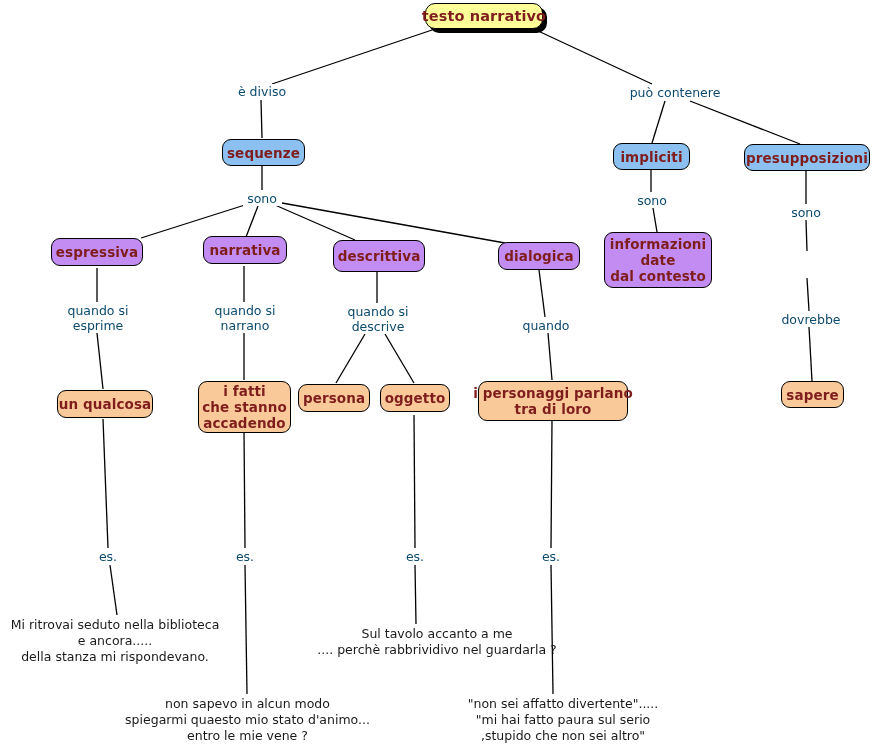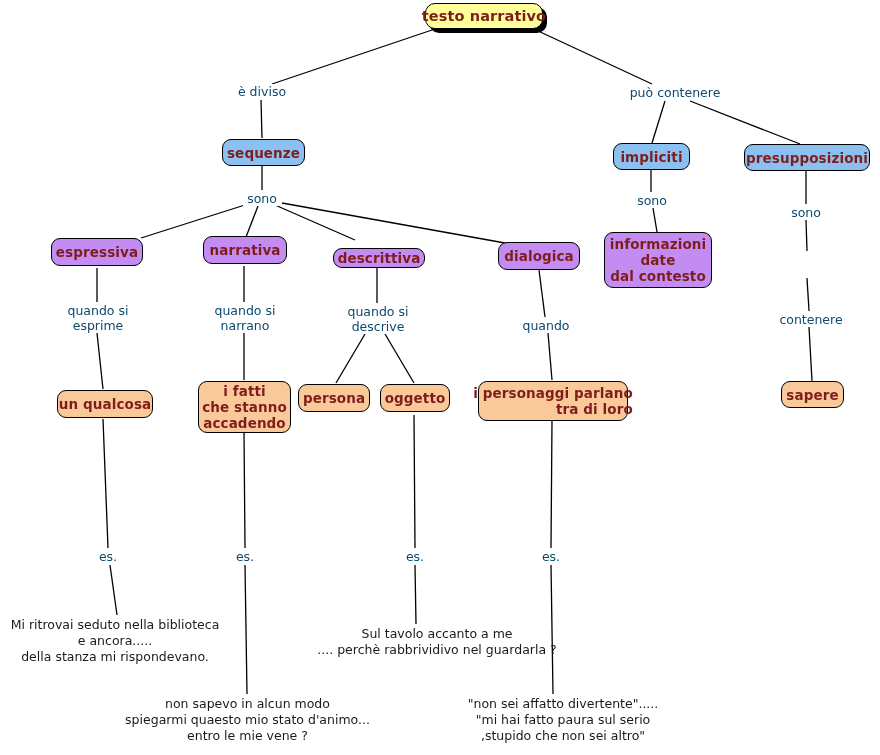--- a/index.html
+++ b/index.html
@@ -129,40 +129,40 @@
   <div class="node blue" style="left:222px; top:139px; width:83px; height:27px;">sequenze</div>
 
   <div class="node blue" style="left:613px; top:143px; width:77px; height:27px;">impliciti</div>
 
   <div class="node blue" style="left:744px; top:144px; width:126px; height:27px;">presupposizioni</div>
 
   <div class="node purple" style="left:51px; top:238px; width:92px; height:28px;">espressiva</div>
 
   <div class="node purple" style="left:203px; top:236px; width:84px; height:28px;">narrativa</div>
 
-  <div class="node purple" style="left:333px; top:240px; width:92px; height:20px;margin-top:8px;">descrittiva</div>
+  <div class="node purple" style="left:333px; top:240px; width:92px; height:32px;">descrittiva</div>
 
   <div class="node purple" style="left:498px; top:242px; width:82px; height:28px;">dialogica</div>
 
   <div class="node purple" style="left:604px; top:232px; width:108px; height:56px;">informazioni
 date
 dal contesto</div>
 
 
   <div class="node orange" style="left:57px; top:390px; width:96px; height:28px;">un qualcosa</div>
 
   <div class="node orange" style="left:198px; top:381px; width:93px; height:52px;">i fatti
 che stanno
 accadendo</div>
 
   <div class="node orange" style="left:298px; top:384px; width:72px; height:28px;">persona</div>
 
   <div class="node orange" style="left:380px; top:384px; width:70px; height:28px;">oggetto</div>
 
-  <div class="node orange" style="left:478px; top:381px; width:150px; height:40px;text-align:right;">i personaggi parlano
+  <div class="node orange" style="left:478px; top:381px; width:150px; height:40px;">i personaggi parlano
 tra di loro</div>
 
   <div class="node orange" style="left:781px; top:381px; width:63px; height:27px;">sapere</div>
 
   <div class="linklabel" style="left:232px; top:84px; width:60px;">è diviso</div>
 
   <div class="linklabel" style="left:620px; top:85px; width:110px;">può contenere</div>
 
   <div class="linklabel" style="left:243px; top:191px; width:38px;">sono</div>
 
@@ -174,21 +174,21 @@
 esprime</div>
 
   <div class="linklabel" style="left:199px; top:303px; width:92px;">quando si
 narrano</div>
 
   <div class="linklabel" style="left:332px; top:304px; width:92px;">quando si
 descrive</div>
 
   <div class="linklabel" style="left:518px; top:318px; width:56px;">quando</div>
 
-  <div class="linklabel" style="left:779px; top:312px; width:64px;">contenere</div>
+  <div class="linklabel" style="left:779px; top:312px; width:64px;">dovrebbe</div>
 
   <div class="linklabel" style="left:94px; top:549px; width:28px;">es.</div>
 
   <div class="linklabel" style="left:231px; top:549px; width:28px;">es.</div>
 
   <div class="linklabel" style="left:401px; top:549px; width:28px;">es.</div>
 
   <div class="linklabel" style="left:537px; top:549px; width:28px;">es.</div>
 
   <div class="example" style="left:0px; top:617px; width:230px;">Mi ritrovai seduto nella biblioteca

